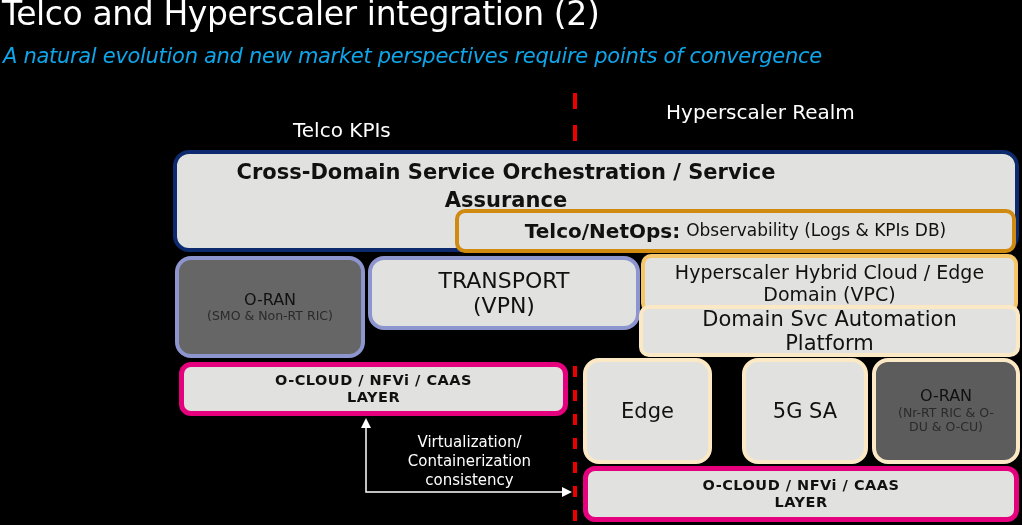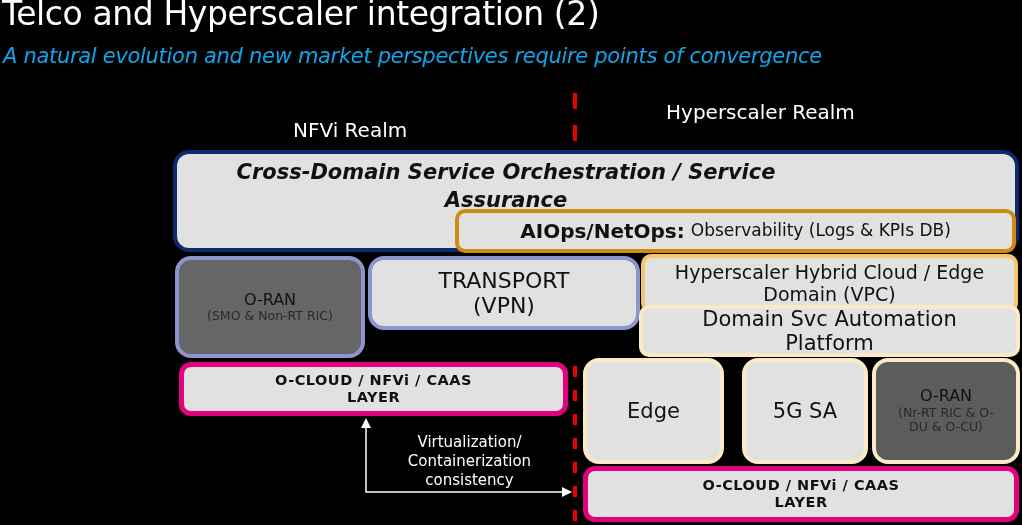--- a/index.html
+++ b/index.html
@@ -5,35 +5,35 @@
   html, body { margin:0; padding:0; }
   body { width:1022px; height:525px; background:#000; position:relative; overflow:hidden;
          font-family:"DejaVu Sans", "Liberation Sans", sans-serif; }
   .abs { position:absolute; box-sizing:border-box; }
   .title { left:2px; top:-6px; font-size:33px; color:#fff; white-space:nowrap; letter-spacing:-0.4px; }
   .subtitle { left:3px; top:44px; font-size:21px; color:#0ea5e9; font-style:italic; white-space:nowrap; letter-spacing:-0.3px; }
   .realm { font-size:20px; color:#fff; white-space:nowrap; }
   .box { display:flex; flex-direction:column; align-items:center; justify-content:center; text-align:center;
          background:#e1e2e0; color:#111; line-height:1.15; }
   .orch { left:173px; top:150px; width:846px; height:102px; border:4px solid #0e2a6e; border-radius:16px;
-          justify-content:flex-start; padding-top:4px;font-style:italic; }
+          justify-content:flex-start; padding-top:4px; }
   .orch-text { font-weight:bold; font-size:21px; width:600px; margin-left:-180px; line-height:28px; }
   .aiops { left:455px; top:209px; width:561px; height:44px; border:4px solid #d08a10; border-radius:10px; flex-direction:row; font-size:17px; }
   .aiops b { font-size:20px; margin-right:6px; }
   .oran-l { left:175px; top:256px; width:190px; height:102px; border:4px solid #8d95cf; border-radius:16px; background:#666; color:#111; }
   .big { font-size:16px; }
   .small { font-size:12.5px; color:#2a2a2a; }
   .transport { left:368px; top:256px; width:272px; height:74px; border:4px solid #8d95cf; border-radius:16px; font-size:22px; }
   .hyb { left:641px; top:254px; width:377px; height:59px; border:4px solid #f5c66a; border-radius:10px; font-size:19px; }
   .csa { left:639px; top:305px; width:381px; height:52px; border:4px solid #fbe8c4; border-radius:10px; font-size:21px; }
   .ocloud { font-weight:bold; font-size:14.5px; border:5px solid #e5007e; border-radius:12px; letter-spacing:0.5px; }
   .ocloud-l { left:179px; top:362px; width:389px; height:54px; }
   .ocloud-r { left:583px; top:466px; width:436px; height:56px; }
   .tile { top:358px; height:106px; border:4px solid #fbe8c4; border-radius:16px; font-size:21px; }
-  .edge { left:583px; width:141px; }
+  .edge { left:583px; width:129px; }
   .sa5g { left:742px; width:126px; }
   .oran-r { left:872px; width:148px; background:#5c5c5c; }
   .virt { left:392px; top:433px; width:155px; text-align:center; color:#fff; font-size:15px; line-height:19px; }
   .dash { position:absolute; left:573px; width:4px; background:#ee0000; }
 </style>
 </head>
 <body>
 
 <div class="abs title">Telco and Hyperscaler integration (2)</div>
 <div class="abs subtitle">A natural evolution and new market perspectives require points of convergence</div>
@@ -43,29 +43,29 @@
   <div class="dash" style="top:125px;height:16px"></div>
   <div class="dash" style="top:366px;height:11px"></div>
   <div class="dash" style="top:390px;height:11px"></div>
   <div class="dash" style="top:414px;height:11px"></div>
   <div class="dash" style="top:438px;height:11px"></div>
   <div class="dash" style="top:462px;height:11px"></div>
   <div class="dash" style="top:486px;height:11px"></div>
   <div class="dash" style="top:510px;height:11px"></div>
 </div>
 
-<div class="abs realm" style="left:293px;top:118px">NFVi Realm</div>
+<div class="abs realm" style="left:293px;top:118px">Telco KPIs</div>
 <div class="abs realm" style="left:666px;top:100px">Hyperscaler Realm</div>
 
 <div class="abs box orch">
   <div class="orch-text">Cross-Domain Service Orchestration / Service Assurance</div>
 </div>
 
 <div class="abs box aiops">
-  <b>AIOps/NetOps:</b>
+  <b>Telco/NetOps:</b>
   <span>Observability (Logs &amp; KPIs DB)</span>
 </div>
 
 <div class="abs box oran-l">
   <div class="big">O-RAN</div>
   <div class="small" style="width:130px">(SMO &amp; Non-RT RIC)</div>
 </div>
 
 <div class="abs box transport">
   <div>TRANSPORT</div>

